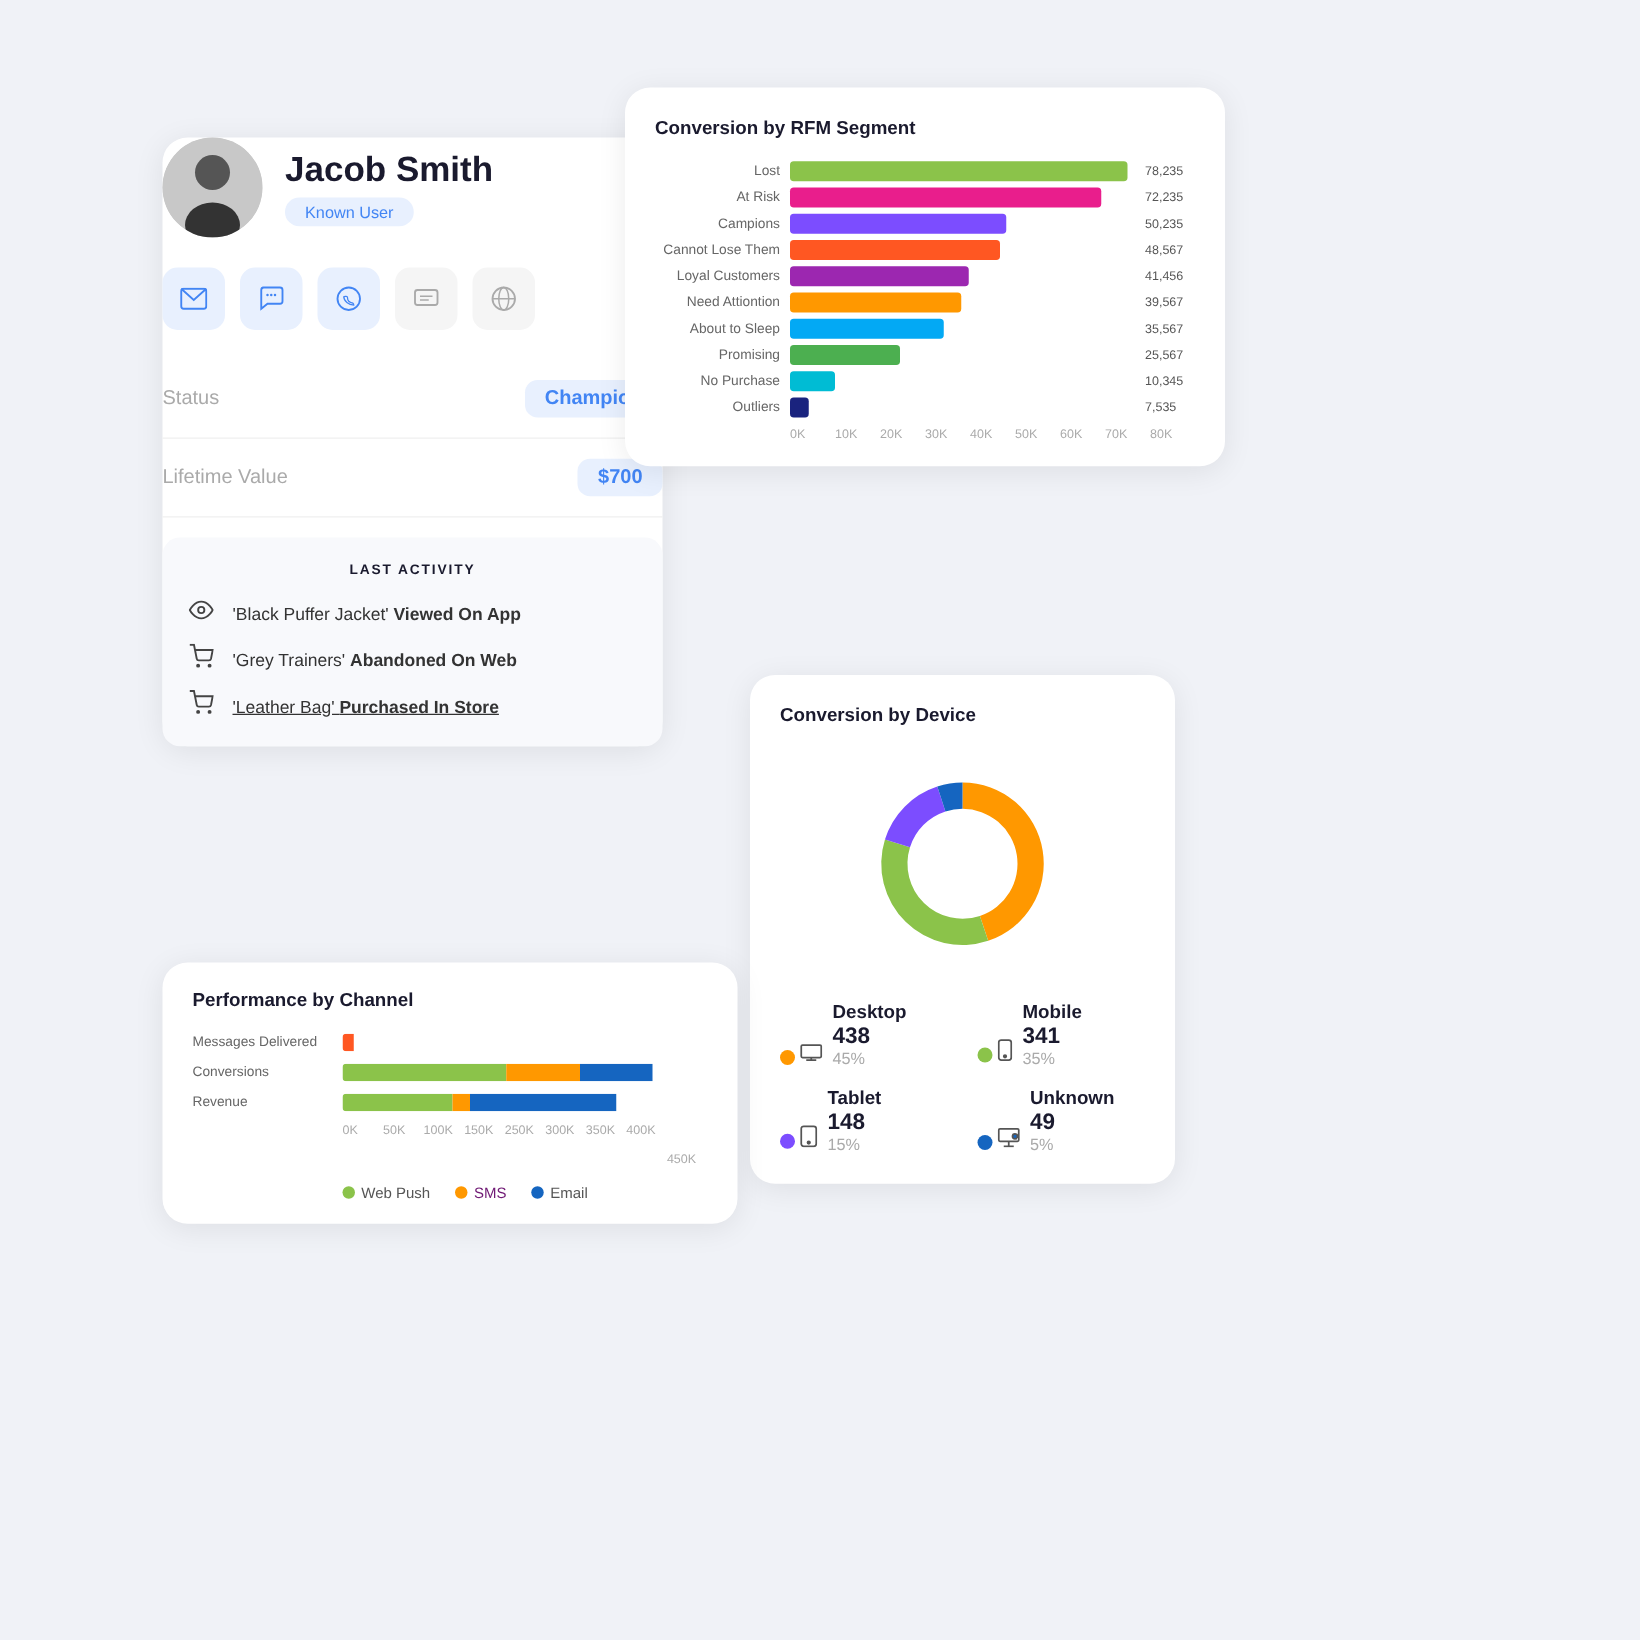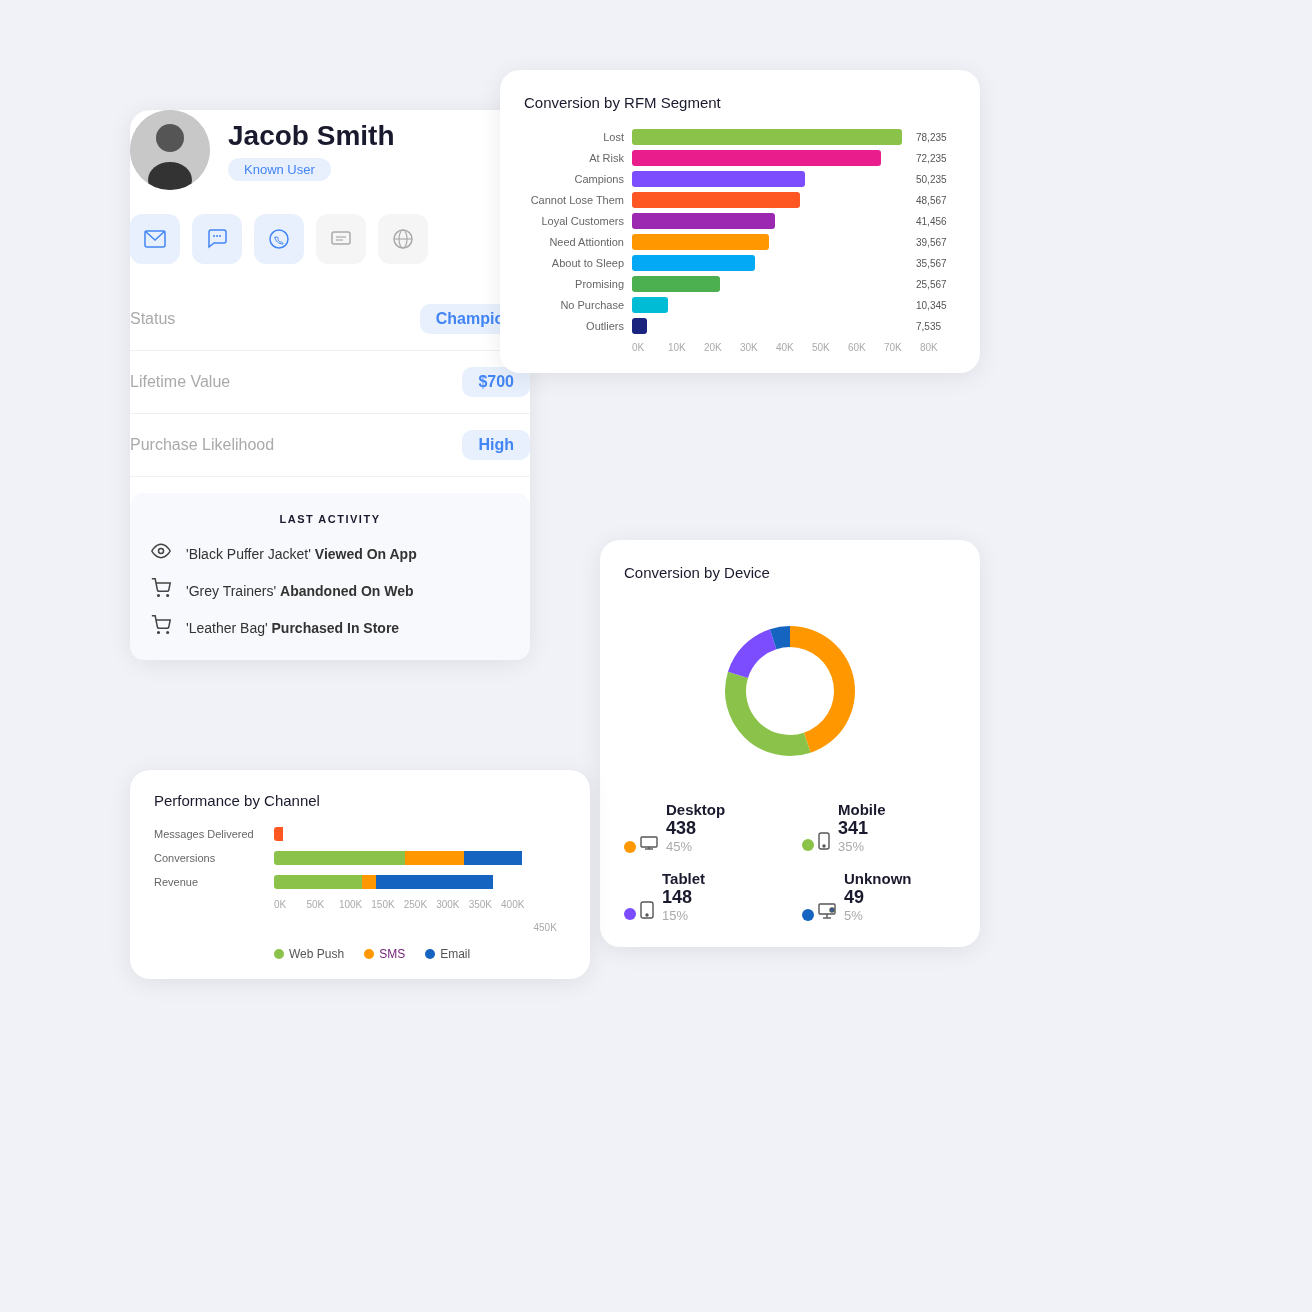--- a/index.html
+++ b/index.html
@@ -117,34 +117,34 @@
       margin-bottom: 16px;
     }
     .activity-item {
       display: flex;
       align-items: center;
       gap: 14px;
       margin-bottom: 12px;
       font-size: 14px;
       color: #333;
     }
-    .activity-item:last-child { margin-bottom: 0; }
+    .activity-item:last-child { margin-bottom: 0; text-decoration: underline; }
     .activity-icon { font-size: 18px; color: #555; width: 22px; text-align: center; }
     .activity-text strong { font-weight: 700; }
 
     
     #rfm-card {
       left: 500px;
       top: 70px;
       width: 480px;
       padding: 24px 24px 20px;
     }
     .card-title {
       font-size: 15px;
-      font-weight: 400;
+      font-weight: 700;
       color: #1a1a2e;
       margin-bottom: 18px;
     }
     .rfm-chart {
       display: flex;
       flex-direction: column;
       gap: 5px;
     }
     .rfm-row {
       display: flex;
@@ -167,21 +167,21 @@
       font-size: 10px;
       color: #aaa;
       gap: 0;
     }
     .rfm-x-tick { flex: 1; text-align: left; }
 
     
     #device-card {
       left: 600px;
       top: 540px;
-      width: 380px;
+      width: 340px;
       padding: 24px;
     }
     .donut-container {
       display: flex;
       justify-content: center;
       margin: 20px 0;
     }
     .device-legend {
       display: grid;
       grid-template-columns: 1fr 1fr;
@@ -315,24 +315,20 @@
   </div>
 
   <div class="info-row">
     <span class="info-label">Status</span>
     <span class="info-value-badge">Champion</span>
   </div>
   <div class="info-row">
     <span class="info-label">Lifetime Value</span>
     <span class="info-value-badge">$700</span>
   </div>
-  <div class="info-row">
-    <span class="info-label">Purchase Likelihood</span>
-    <span class="info-value-badge">High</span>
-  </div>
 
   <div class="last-activity">
     <div class="last-activity-title">LAST ACTIVITY</div>
     <div id="activity-items">
         <div class="activity-item">
           <span class="activity-icon"><svg width="20" height="20" viewBox="0 0 24 24" fill="none" stroke="#444" stroke-width="1.8">
               <path d="M1 12s4-8 11-8 11 8 11 8-4 8-11 8-11-8-11-8z"></path>
               <circle cx="12" cy="12" r="3"></circle>
             </svg></span>
           <span class="activity-text">'Black Puffer Jacket' <strong>Viewed On App</strong></span>

